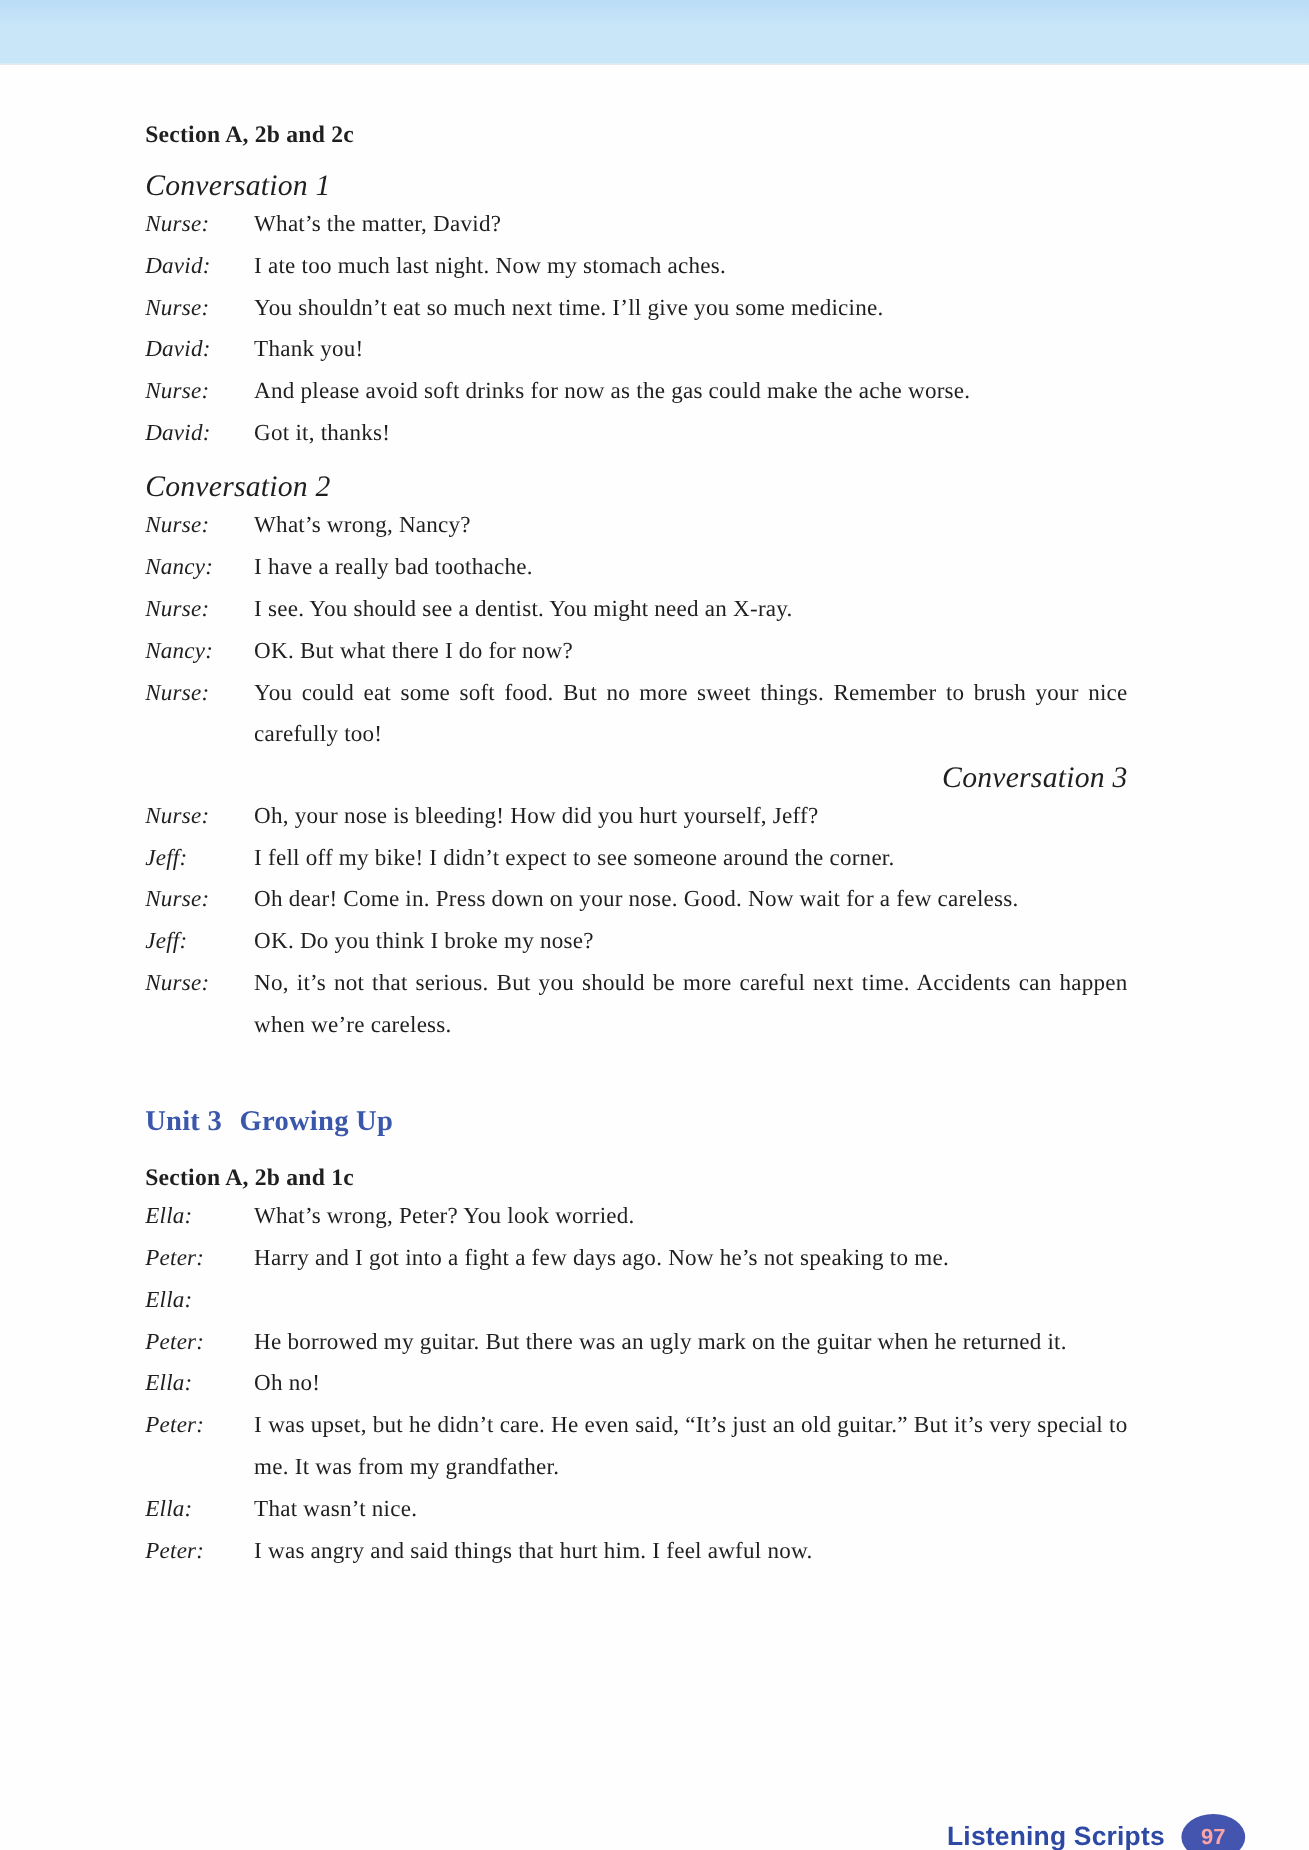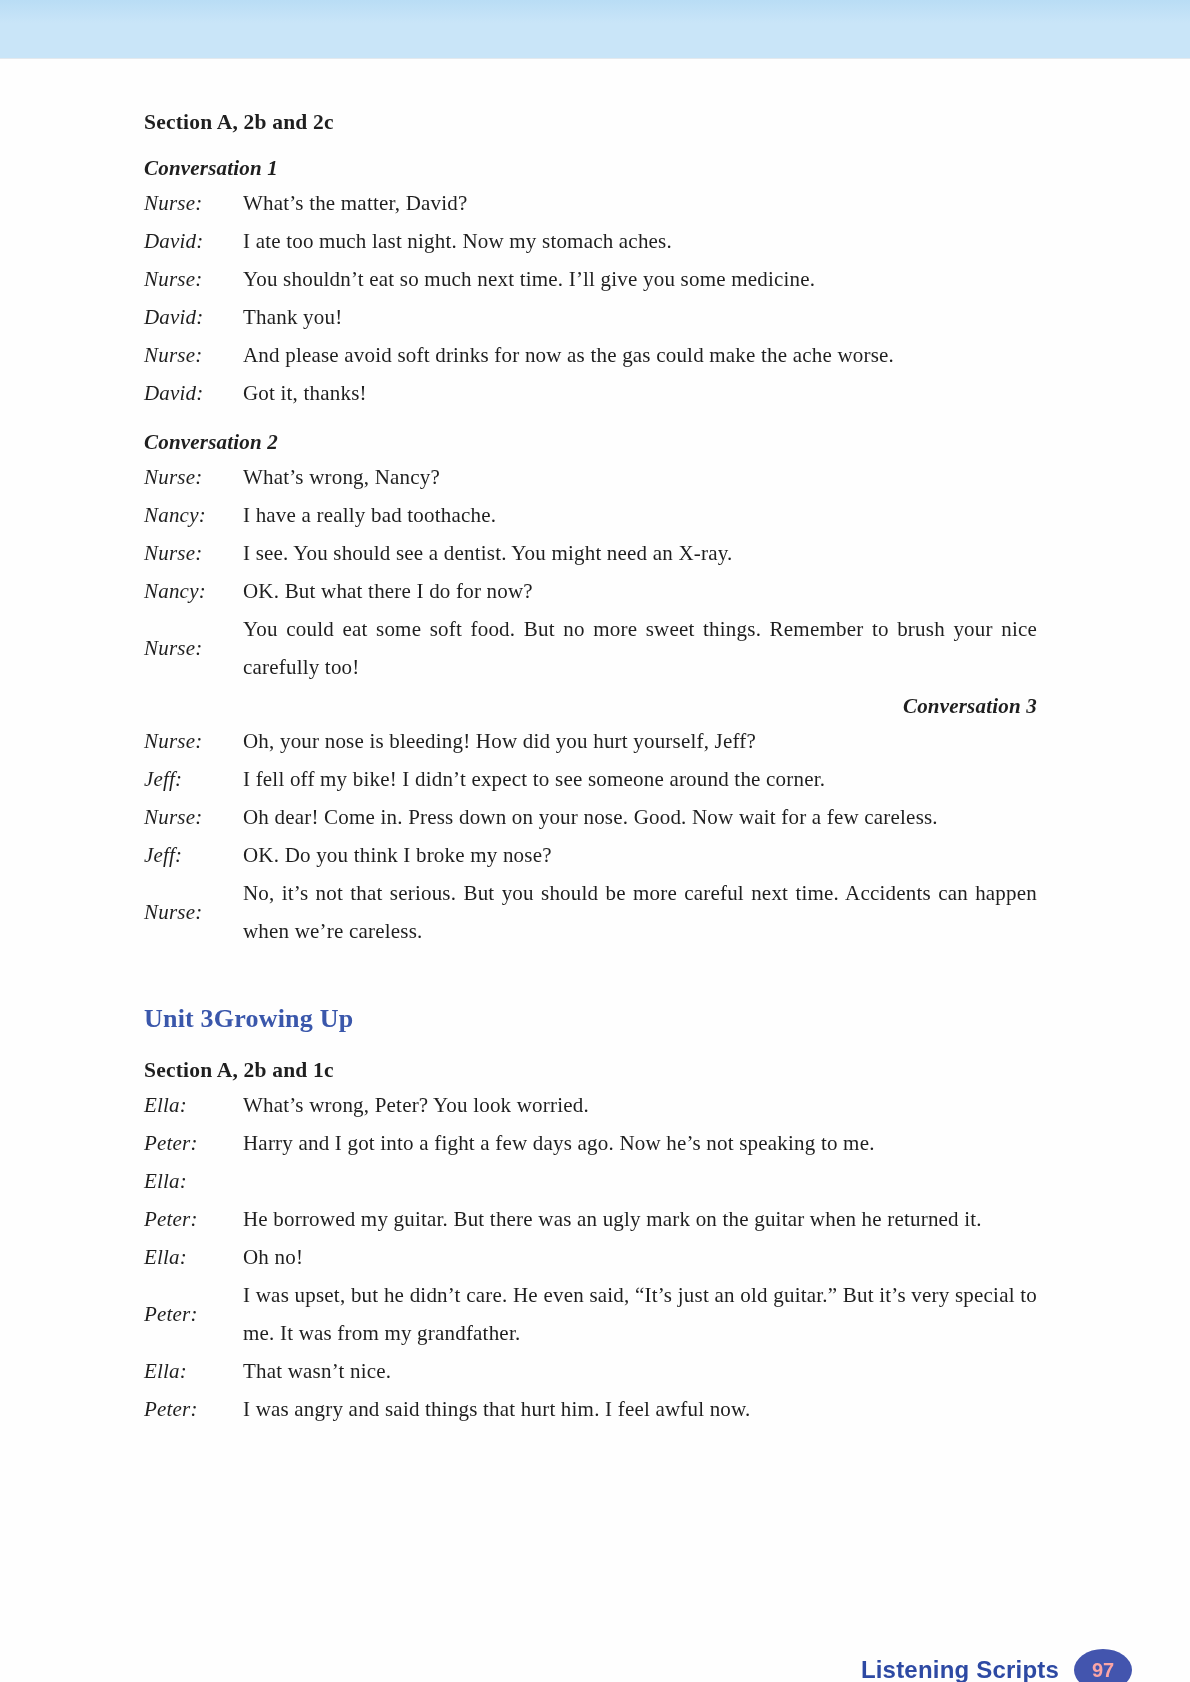--- a/index.html
+++ b/index.html
@@ -16,46 +16,46 @@
     background:#fefefe;overflow:hidden;
     font-family:"Liberation Serif","DejaVu Serif",serif;
     color:var(--body-text);
   }
   .top-band{
     position:absolute;top:0;left:0;width:1190px;height:59px;
     background:linear-gradient(180deg,#b9ddf5 0%,var(--band) 40%);
     border-bottom:1px solid #e3e9ee;
   }
   .content{
-    position:absolute;left:144px;top:106px;width:893px;
+    position:absolute;left:132px;top:106px;width:893px;
     font-size:21px;letter-spacing:0.2px;
   }
   .sec-heading{
     font-size:21.5px;font-weight:bold;line-height:32px;margin:0;
   }
   .sec-heading.second{margin-top:14px;}
   .conv-title{
-    font-size:21px;font-weight:bold;font-style:italic;
+    font-size:27px;font-weight:normal;font-style:italic;
     line-height:32px;margin:14px 0 0 0;
   }
   .conv-title.c3{margin-top:4px;text-align:right;}
   .row{
-    display:flex;align-items:center;line-height:38px;
+    display:flex;align-items:flex-start;line-height:38px;
   }
   .speaker{
     width:99px;flex:none;font-style:italic;
   }
   .line{
     flex:1;text-align:justify;
   }
   .unit-heading{
     margin:48px 0 0 0;font-size:26px;font-weight:bold;line-height:42px;
     color:var(--unit-heading);letter-spacing:0.2px;
   }
-  .unit-title{}
+  .unit-title{margin-left:16px;}
   .footer{
     position:absolute;top:1649px;right:58px;
     display:flex;align-items:center;gap:15px;
     font-family:"Liberation Sans","DejaVu Sans",sans-serif;
   }
   .footer-label{
     font-size:24px;font-weight:bold;color:var(--footer-text);
     letter-spacing:0.2px;
   }
   .page-badge{

